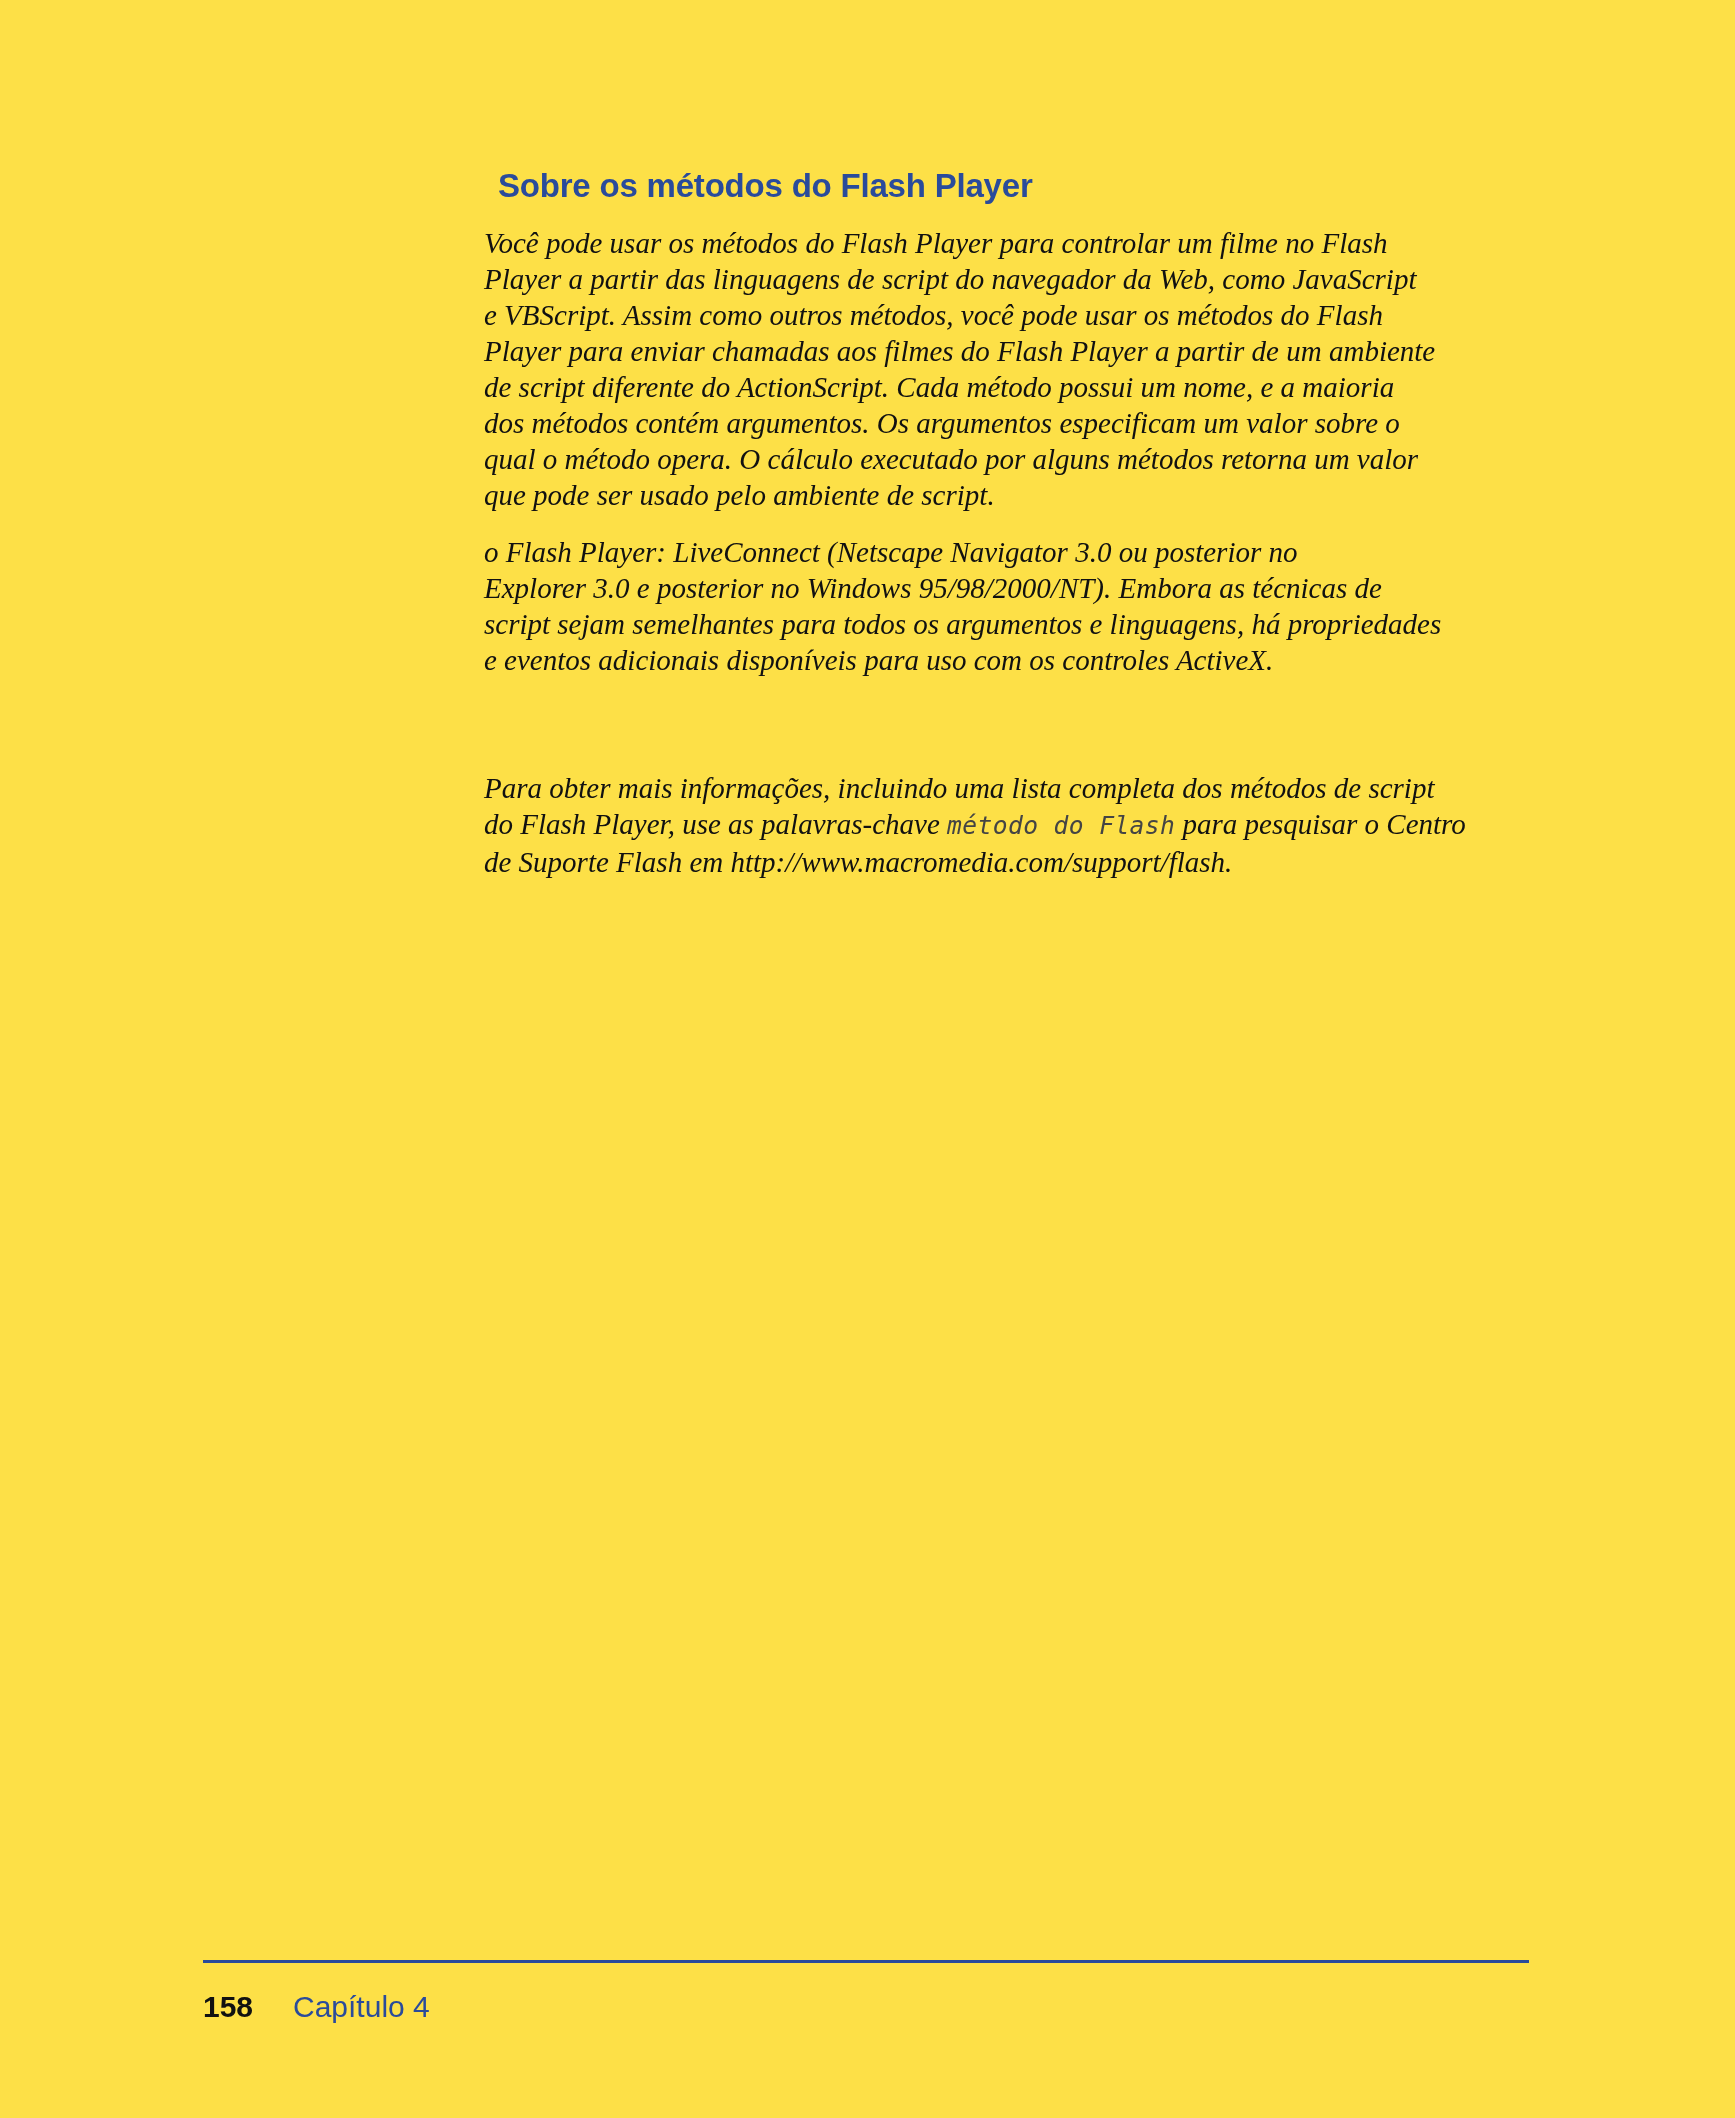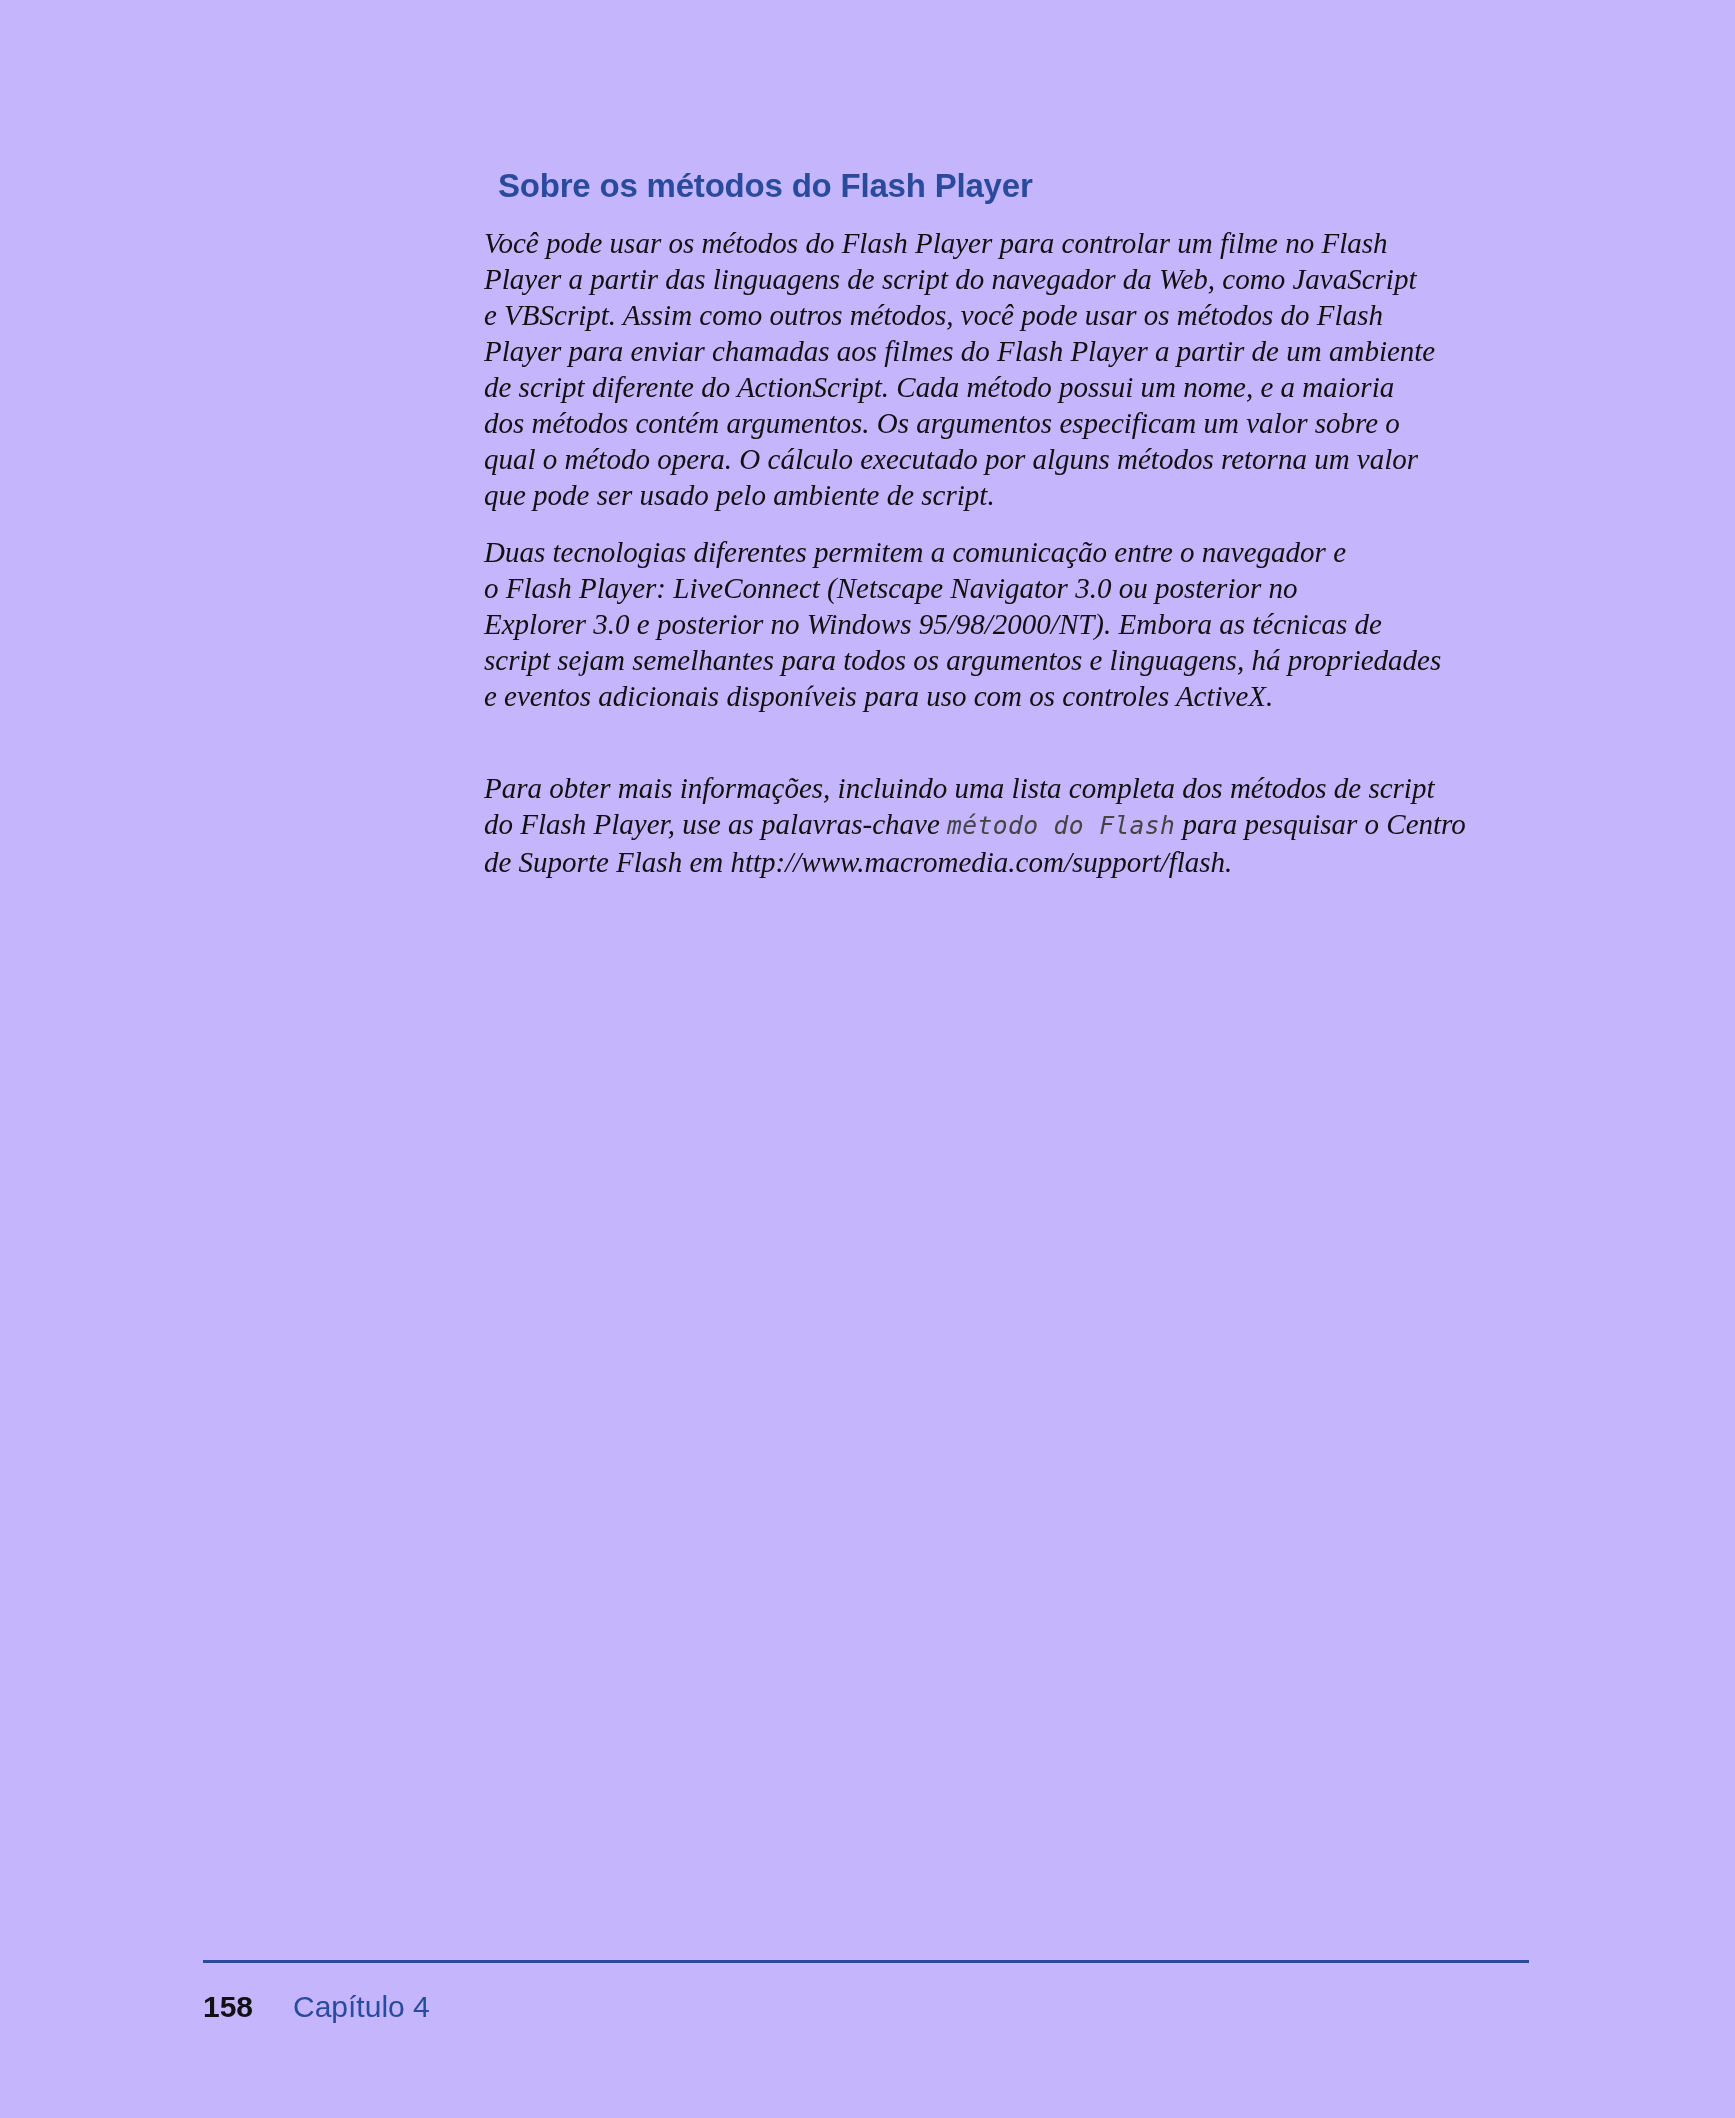--- a/index.html
+++ b/index.html
@@ -1,17 +1,17 @@
 <!DOCTYPE html>
 <html style="font-size:13.6px"><head>
   <meta charset="utf-8">
   <style>
     html, body { margin: 0; padding: 0; background: #ffffff; }
     body { width: 1736px; height: 2119px; position: relative; overflow: hidden; }
-    .page { position: absolute; left: 0; top: 0; width: 1736px; height: 2119px; background: #c4b5fd; }
+    .page { position: absolute; left: 0; top: 0; width: 1736px; height: 2119px; background: #fde047; }
 
     .heading {
       position: absolute; left: 498px; top: 166px;
       font-family: "Liberation Sans", sans-serif;
       font-weight: bold; font-size: 33px; line-height: 39px;
       color: #2a4b9b; margin: 0; white-space: nowrap;
       letter-spacing: -0.2px;
     }
 
     .body-text {
@@ -56,21 +56,20 @@
     <span class="line">Player a partir das linguagens de script do navegador da Web, como JavaScript</span>
     <span class="line">e VBScript. Assim como outros métodos, você pode usar os métodos do Flash</span>
     <span class="line">Player para enviar chamadas aos filmes do Flash Player a partir de um ambiente</span>
     <span class="line">de script diferente do ActionScript. Cada método possui um nome, e a maioria</span>
     <span class="line">dos métodos contém argumentos. Os argumentos especificam um valor sobre o</span>
     <span class="line">qual o método opera. O cálculo executado por alguns métodos retorna um valor</span>
     <span class="line">que pode ser usado pelo ambiente de script.</span>
   </div>
 
   <div class="body-text" id="para2">
-    <span class="line">Duas tecnologias diferentes permitem a comunicação entre o navegador e</span>
     <span class="line">o Flash Player: LiveConnect (Netscape Navigator 3.0 ou posterior no</span>
     <span class="line">Explorer 3.0 e posterior no Windows 95/98/2000/NT). Embora as técnicas de</span>
     <span class="line">script sejam semelhantes para todos os argumentos e linguagens, há propriedades</span>
     <span class="line">e eventos adicionais disponíveis para uso com os controles ActiveX.</span>
   </div>
 
   <div class="body-text" id="para3">
     <span class="line">Para obter mais informações, incluindo uma lista completa dos métodos de script</span>
     <span class="line"><span>do Flash Player, use as palavras-chave </span><span class="code">método do Flash</span><span> para pesquisar o Centro</span></span>
     <span class="line">de Suporte Flash em http://www.macromedia.com/support/flash.</span>

